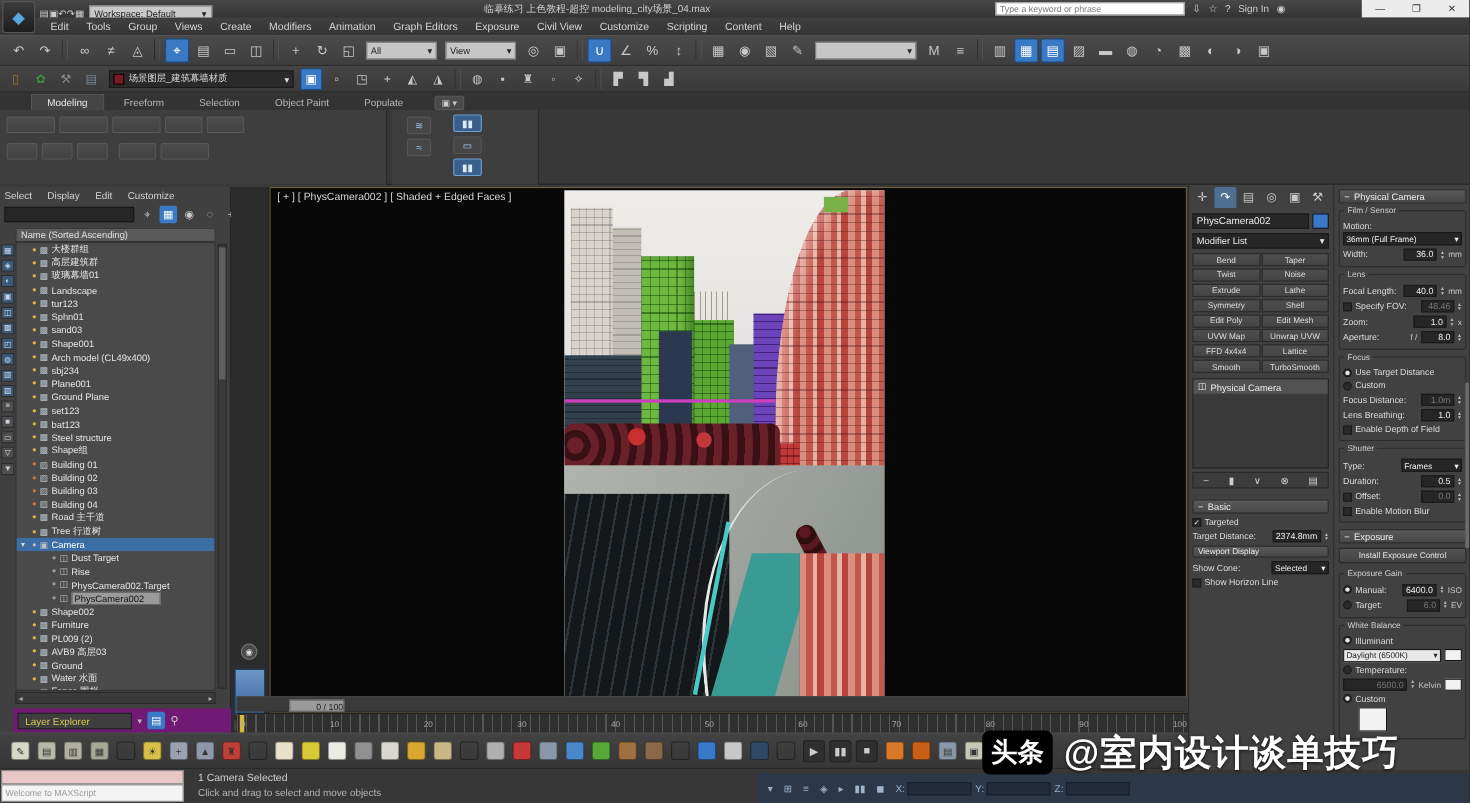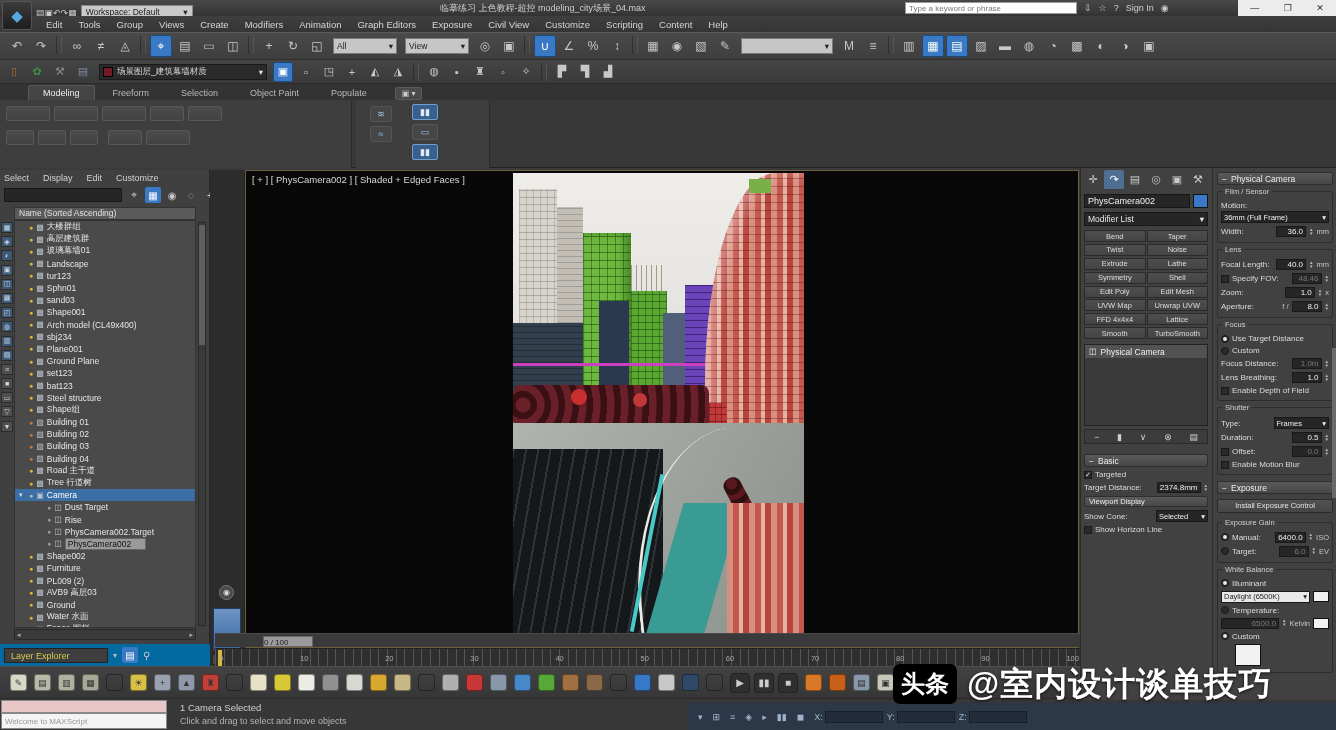--- a/index.html
+++ b/index.html
@@ -59,35 +59,35 @@
   .sxrow.sel{background:#3a6ea5;color:#fff;}
   .sxrow.ch{padding-left:22px;}
   .sxrow.ch .nm{}
   .sxrow.edit .nm{background:#9a9a9a;color:#111;border:1px solid #666;padding:0 14px 0 2px;}
   .sx-vicons{position:absolute;left:0;top:50px;width:14px;display:flex;flex-direction:column;gap:3.2px;padding-top:2px;}
   .svi{width:12px;height:11px;margin-left:1px;background:#4e4e4e;border:1px solid #2c2c2c;font-size:7px;color:#cfd8e2;display:flex;align-items:center;justify-content:center;}
   .svi.b{background:#3c5a78;}
   .sx-scroll{position:absolute;right:3px;top:52px;width:8px;height:404px;background:#3a3a3a;border:1px solid #2a2a2a;}
   .sx-scroll .th{position:absolute;left:0;top:2px;width:6px;height:120px;background:#5f5f5f;}
   .sx-hscroll{position:absolute;left:14px;top:459px;width:182px;height:11px;background:#3a3a3a;border:1px solid #2a2a2a;display:flex;justify-content:space-between;align-items:center;font-size:7px;color:#aaa;padding:0 2px;}
-  .sx-footer{position:absolute;left:0;top:474px;width:210px;height:22px;background:#0369a1;display:flex;align-items:center;gap:5px;padding-left:4px;}
+  .sx-footer{position:absolute;left:12px;top:474px;width:210px;height:22px;background:#701a75;display:flex;align-items:center;gap:5px;padding-left:4px;}
   .sx-footer .lyx{font-size:9px;color:#d8ca52;background:#3e3e3e;border:1px solid #222;height:15px;line-height:14px;padding:0 6px;width:104px;}
   
   .strip{left:210px;top:170px;width:35px;height:496px;background:#2c2c2c;border-right:1px solid #222;}
   .strip .cir{position:absolute;left:9px;top:415px;width:15px;height:15px;border-radius:50%;background:#4a4a4a;border:1px solid #777;font-size:8px;color:#ddd;text-align:center;line-height:14px;}
   .strip .blu{position:absolute;left:3px;top:438px;width:28px;height:42px;background:linear-gradient(#6d95c4,#3a69a3);border:1px solid #1e3c60;}
   .strip .grid4{position:absolute;left:2px;top:484px;width:31px;height:11px;display:flex;gap:1px;}
   .strip .grid4 i{flex:1;background:#454545;border:1px solid #2a2a2a;}
   
   .vp{left:245px;top:170px;width:834px;height:478px;background:#080808;border:1px solid #6e5f3c;overflow:hidden;}
   .vp-label{position:absolute;left:6px;top:3px;font-size:9.5px;color:#d8d8d8;z-index:3;}
   .vp-img{position:absolute;left:267px;top:2px;width:291px;height:460px;background:linear-gradient(#efede9,#dddddb 55%,#c9c9c7);overflow:hidden;}
   .bld{position:absolute;}
   .trow{left:215px;top:633px;width:865px;height:14px;background:#3a3a3a;border-top:1px solid #4a4a4a;}
-  .thandle{position:absolute;left:48px;top:2px;width:50px;height:11px;background:#9b9b9b;color:#1a1a1a;font-size:8px;text-align:left;line-height:11px;border:1px solid #666;}
+  .thandle{position:absolute;left:48px;top:2px;width:50px;height:11px;background:#9b9b9b;color:#1a1a1a;font-size:8px;text-align:right;line-height:11px;border:1px solid #666;}
   .ruler{left:215px;top:648px;width:1121px;height:18px;background:#2f2f2f;border-top:1px solid #222;
     background-image:repeating-linear-gradient(90deg,#555 0 1px,transparent 1px 8.6px);}
   .ruler .cursor{position:absolute;left:3px;top:1px;width:4px;height:16px;background:#d8b838;}
   .ruler .labels{position:absolute;left:4px;top:5px;width:860px;display:flex;justify-content:space-between;}
   .ruler .labels span{font-size:7.5px;color:#aaa;}
   
   .btoolbar{left:0;top:666px;width:1336px;height:32px;background:linear-gradient(#424242,#363636);border-top:1px solid #4e4e4e;display:flex;align-items:center;gap:7px;padding-left:10px;}
   .bico{width:17px;height:17px;border-radius:3px;display:flex;align-items:center;justify-content:center;font-size:9px;color:#333;border:1px solid rgba(0,0,0,.4);}
   .bico.play{background:#2f2f2f;color:#ccc;border:1px solid #222;width:20px;height:20px;font-size:10px;}
   

